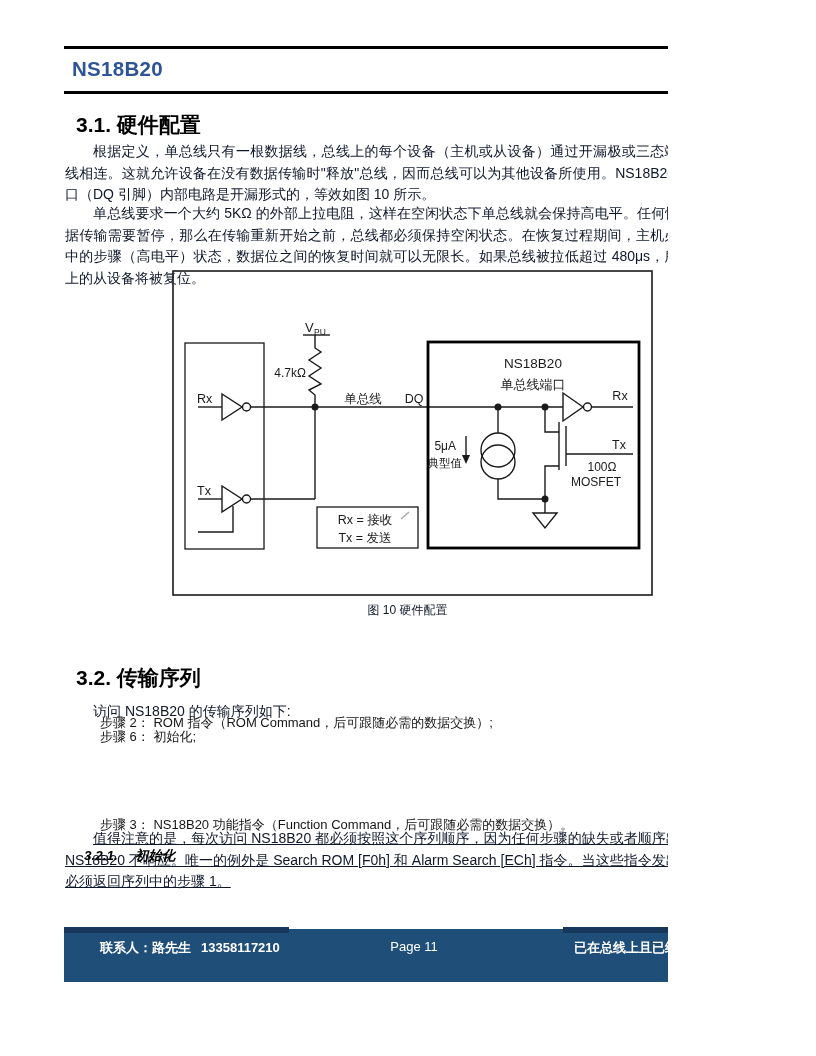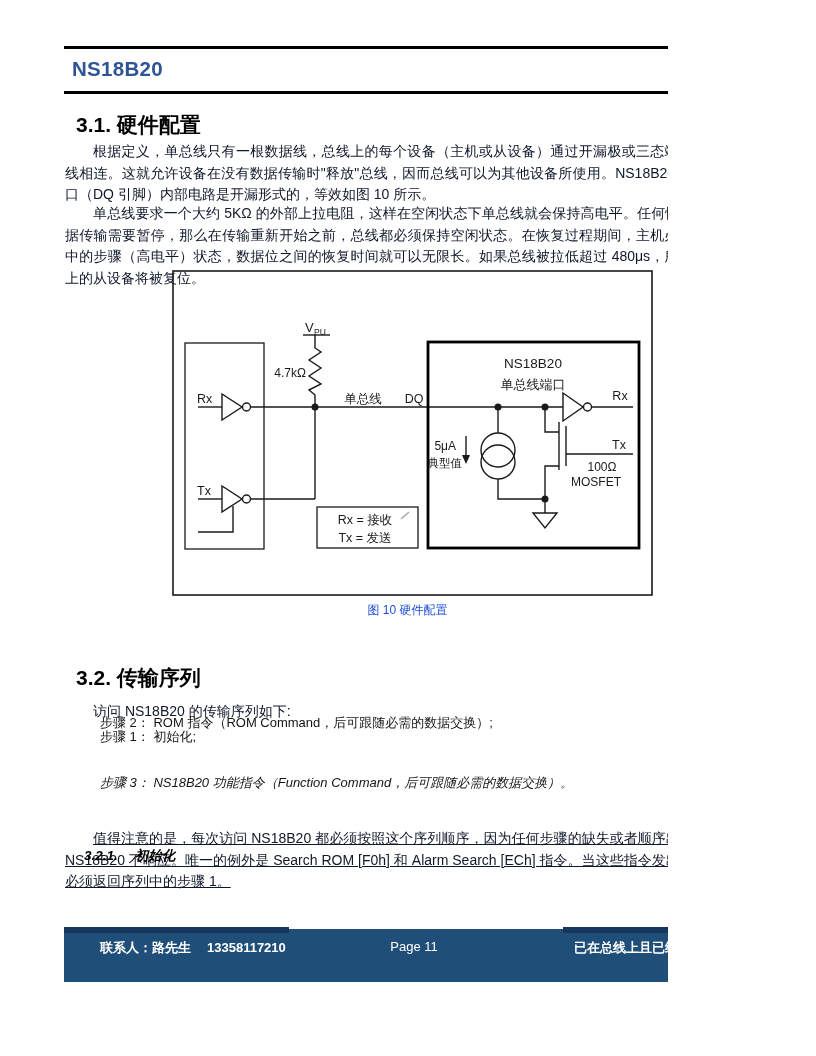--- a/index.html
+++ b/index.html
@@ -6,21 +6,21 @@
   .page{position:relative;width:668px;height:1056px;background:#fff;overflow:hidden;
         font-family:"Liberation Sans","DejaVu Sans",sans-serif;color:#1a1a1a;}
   .rule{position:absolute;background:#000;}
   .doc-title{position:absolute;left:72px;top:57px;font-size:20.5px;font-weight:bold;color:#2F5496;letter-spacing:.3px;}
   .h2{position:absolute;left:76px;font-size:21px;font-weight:bold;color:#000;}
   .h3{position:absolute;left:84px;font-size:13.5px;font-weight:bold;font-style:italic;color:#000;}
   .h3 .num{margin-right:17px;}
   .para{position:absolute;left:65px;width:685px;font-size:14px;line-height:21.5px;
         text-align:justify;text-indent:2em;color:#0f172a;}
   .step{position:absolute;left:100px;font-size:13px;color:#151515;white-space:pre;}
-  .caption{position:absolute;left:65px;width:685px;top:602px;text-align:center;font-size:12px;color:#1d4ed8;}
+  .caption{position:absolute;left:65px;width:685px;top:602px;text-align:center;font-size:12px;color:#0f172a;}
   .figure{position:absolute;left:172px;top:270px;width:482px;height:327px;}
   .figure svg{display:block;}
   .fig-line{stroke:#1a1a1a;stroke-width:1.4;fill:none;}
   .fig-thick{stroke:#000;stroke-width:2.8;fill:none;}
   .fig-box{stroke:#1a1a1a;stroke-width:1.3;fill:none;}
   .fig-dot{fill:#1a1a1a;}
   .fig-text{fill:#1a1a1a;font-family:"Liberation Sans","DejaVu Sans",sans-serif;}
   .footer-bar{position:absolute;left:64px;top:929px;width:700px;height:53px;background:#1F4E79;}
   .footer-strip{position:absolute;top:-2px;height:6px;background:#16365C;}
   .footer-text{position:absolute;top:10px;color:#fff;font-size:13px;font-weight:bold;white-space:nowrap;}
@@ -112,34 +112,34 @@
       <text class="fig-text" x="448" y="130" font-size="12.5" text-anchor="middle">Rx</text>
     </svg>
   </div>
 
   <div class="caption">图 10 硬件配置</div>
 
   <div class="h2" style="top:664px;">3.2. 传输序列</div>
 
   <div class="para" style="top:701px;">访问 NS18B20 的传输序列如下:</div>
 
-  <div class="step" style="top:728px;">步骤 1： 初始化;</div>
+  <div class="step" style="top:728px;">步骤 6： 初始化;</div>
   <div class="step" style="top:714px;">步骤 2： ROM 指令（ROM Command，后可跟随必需的数据交换）;</div>
-  <div class="step" style="top:774px;font-style:italic;">步骤 3： NS18B20 功能指令（Function Command，后可跟随必需的数据交换）。</div>
+  <div class="step" style="top:816px;">步骤 3： NS18B20 功能指令（Function Command，后可跟随必需的数据交换）。</div>
 
   <div class="para" style="top:828px;text-decoration:underline;">值得注意的是，每次访问 NS18B20 都必须按照这个序列顺序，因为任何步骤的缺失或者顺序出错都会导致 NS18B20 不响应。唯一的例外是 Search ROM [F0h] 和 Alarm Search [ECh] 指令。当这些指令发出之后，主机必须返回序列中的步骤 1。</div>
 
   <div class="h3" style="top:847px;">
     <span class="num">3.2.1.</span><span>初始化</span>
   </div>
 
 
   <div class="footer-bar">
     <div class="footer-strip" style="left:0;width:225px;"></div>
     <div class="footer-strip" style="left:499px;width:201px;"></div>
     <div class="footer-text" style="left:36px;">
-      <span>联系人：路先生</span><span style="margin-left:16px;">13358117210</span>
+      <span>联系人：路先生</span><span style="margin-left:10px;">13358117210</span>
     </div>
     <div class="footer-text" style="left:0;right:0;text-align:center;font-weight:normal;">Page 11</div>
     <div class="footer-text" style="right:34px;">已在总线上且已经准备完毕</div>
   </div>
 
 </div>
 
 </body></html>

